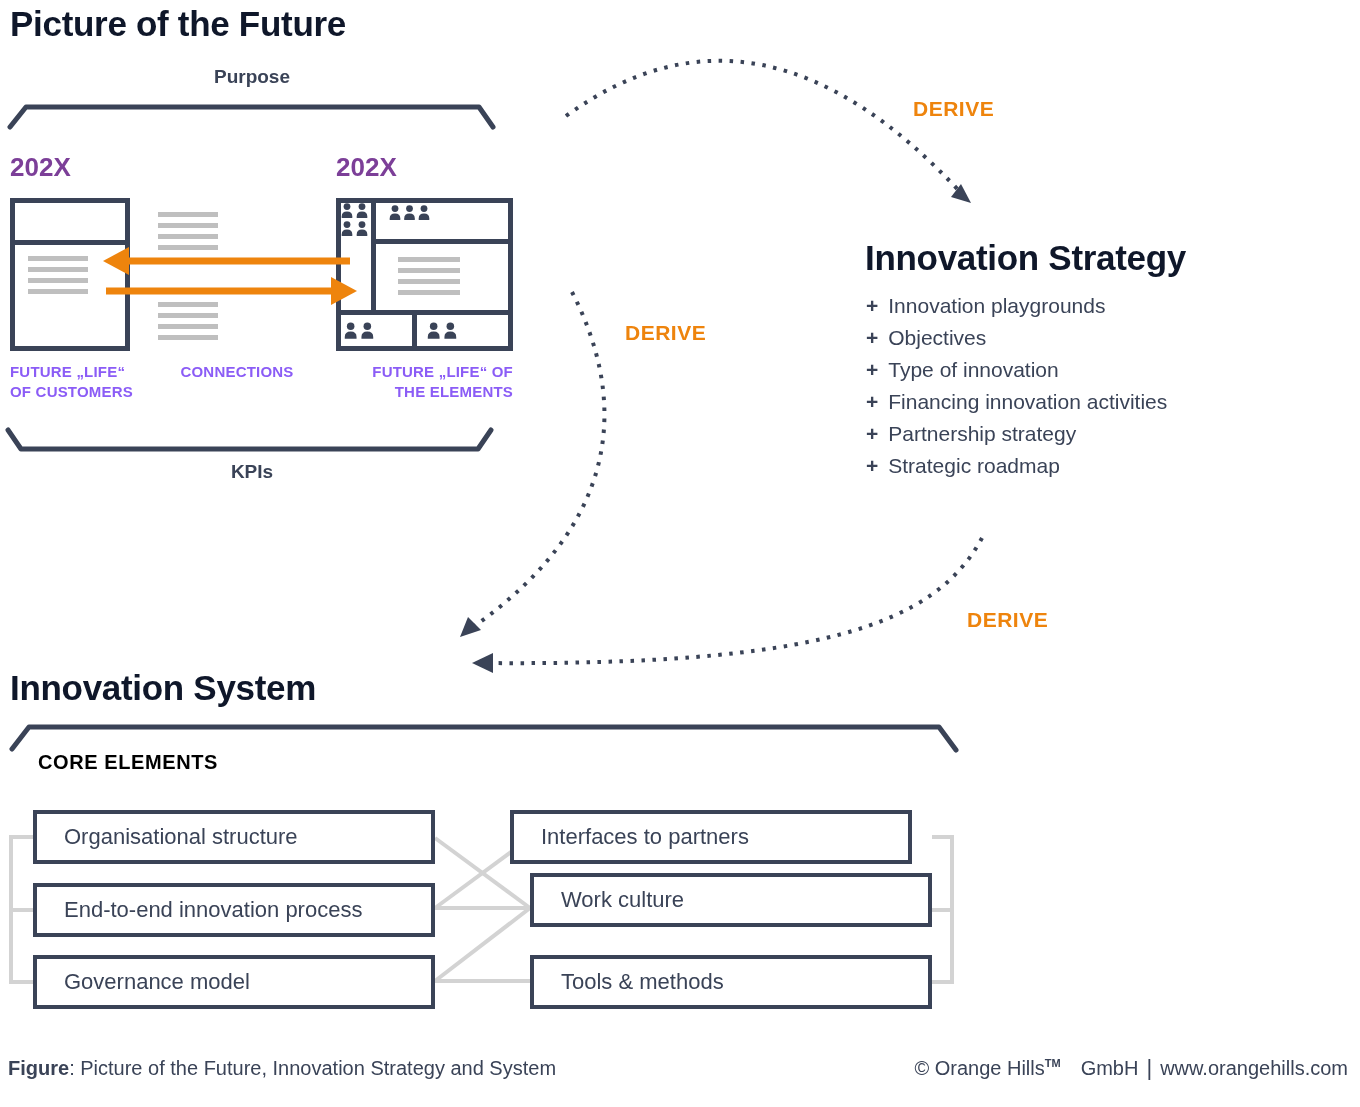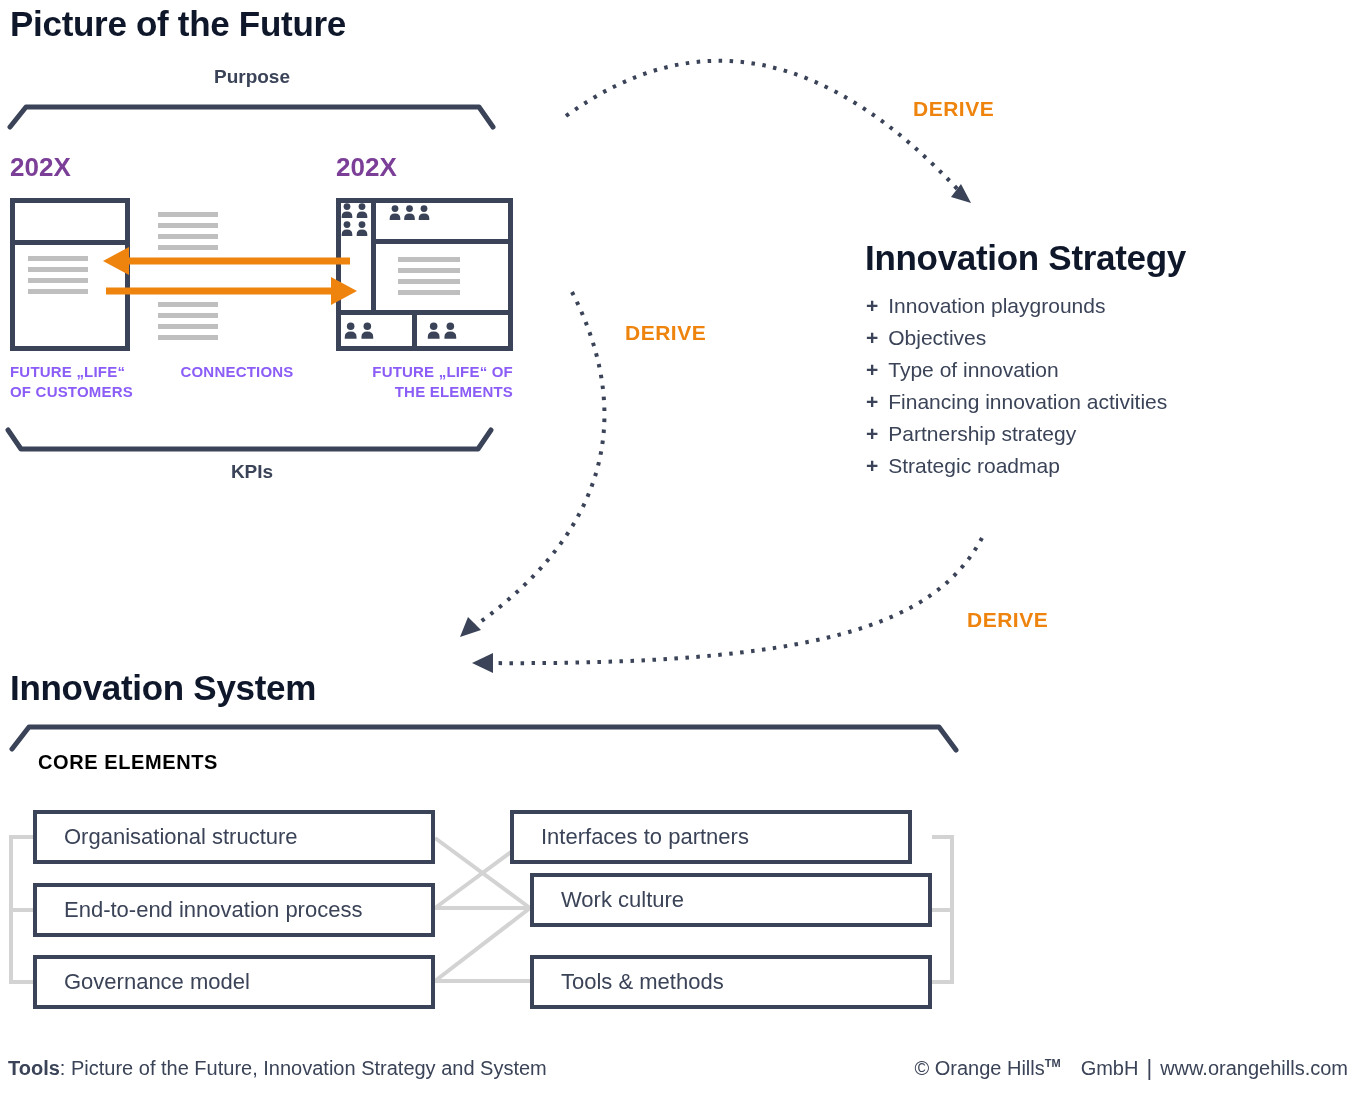--- a/index.html
+++ b/index.html
@@ -158,21 +158,21 @@
   <div class="abs core-elements" style="left:38px;top:751px;">CORE ELEMENTS</div>
 
   <div class="abs sys-box" style="left:33px;top:810px;">Organisational structure</div>
   <div class="abs sys-box" style="left:33px;top:883px;">End-to-end innovation process</div>
   <div class="abs sys-box" style="left:33px;top:955px;">Governance model</div>
   <div class="abs sys-box" style="left:510px;top:810px;">Interfaces to partners</div>
   <div class="abs sys-box" style="left:530px;top:857px;margin-top:16px;">Work culture</div>
   <div class="abs sys-box" style="left:530px;top:955px;">Tools &amp; methods</div>
 
   <div class="abs footer-left" style="left:8px;top:1057px;">
-    <span class="fig">Tools</span><span>: Picture of the Future, Innovation Strategy and System</span>
+    <span class="fig">Figure</span><span>: Picture of the Future, Innovation Strategy and System</span>
   </div>
   <div class="abs footer-right" style="right:12px;top:1055px;">
     <span>© Orange Hills</span><sup class="tm">TM</sup><span class="suffix">GmbH</span><span class="sep">|</span><span>www.orangehills.com</span>
   </div>
 
   <svg class="layer over" width="1360" height="1107">
 
     <polyline points="10,127 26,107 479,107 493,127" fill="none" stroke="#3A4357" stroke-width="5" stroke-linecap="round" stroke-linejoin="round"></polyline>
 
     <polyline points="8,430 21,449 478,449 491,430" fill="none" stroke="#3A4357" stroke-width="5" stroke-linecap="round" stroke-linejoin="round"></polyline>

